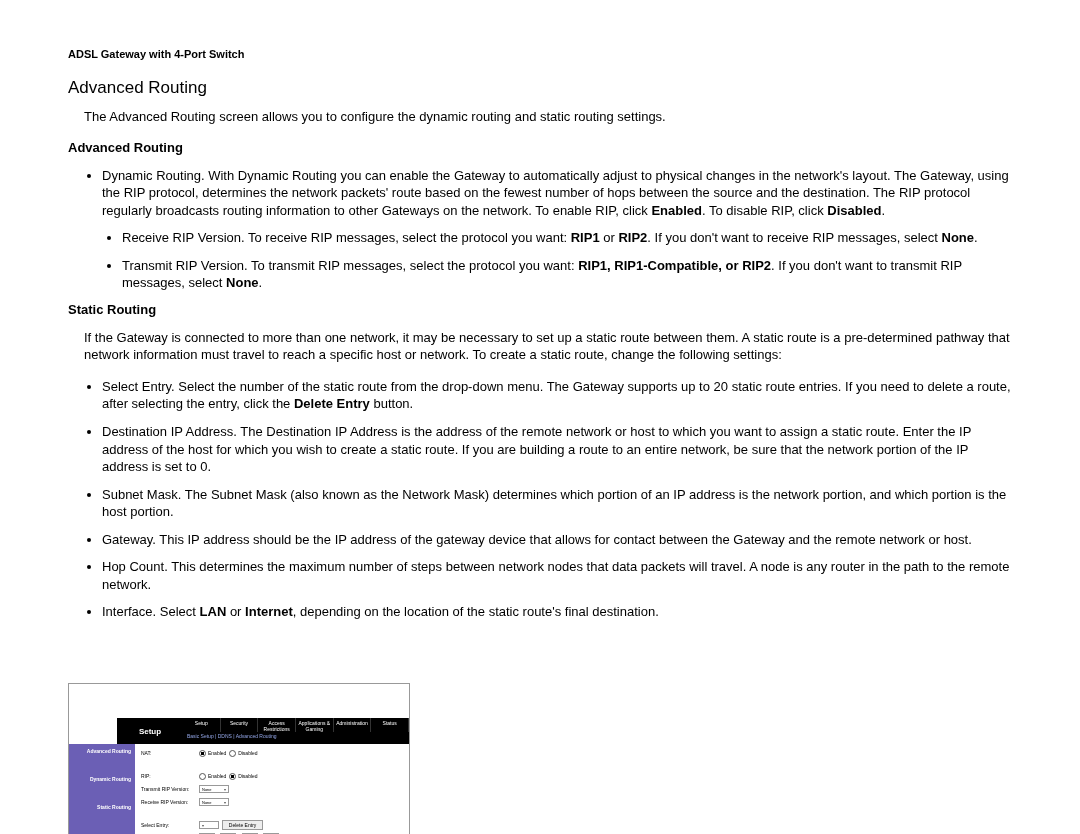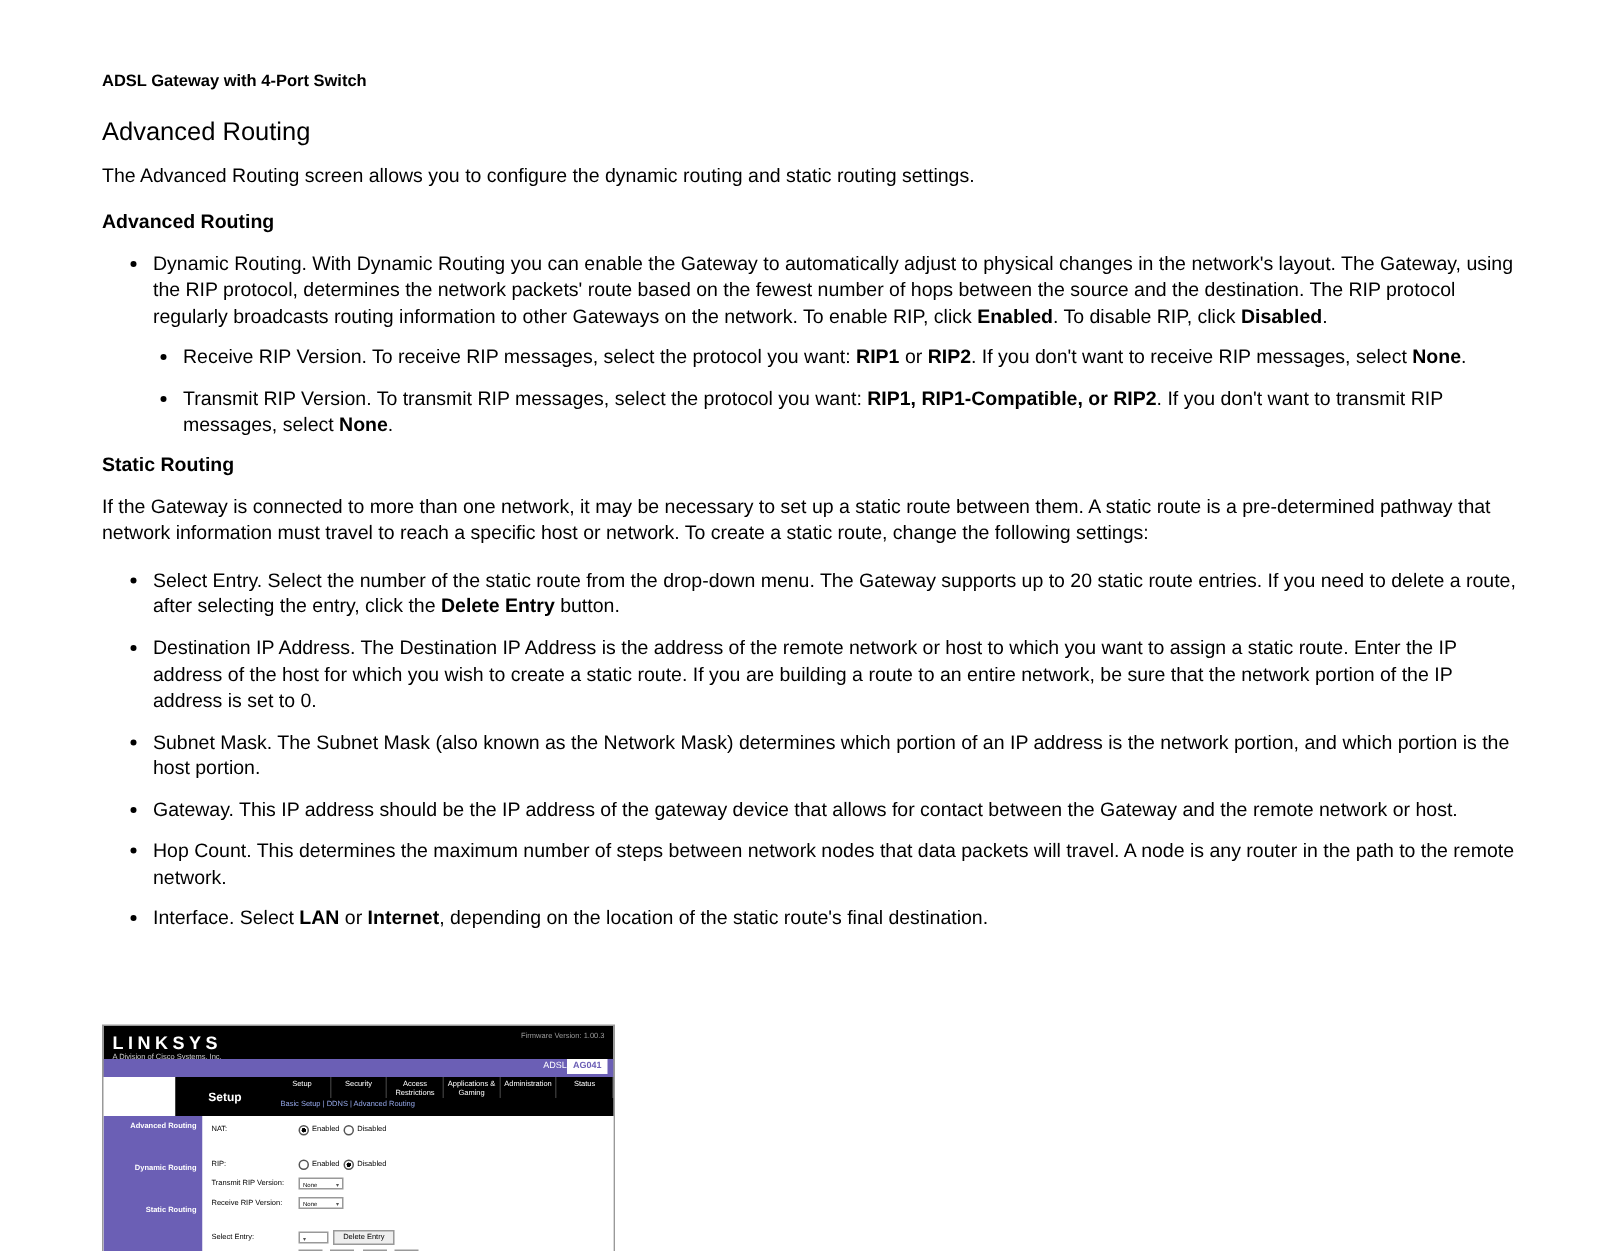--- a/index.html
+++ b/index.html
@@ -38,21 +38,21 @@
     flex: 1;
     padding-top: 0px;
   }
   .h1 {
     font-size: 17px;
     font-weight: normal;
     margin: 0 0 10px 0;
   }
   .intro {
     font-size: 13px;
-    margin: 0 0 14px 0;
+    margin: 0 0 14px 16px;
     line-height: 1.35;
   }
   .h2 {
     font-size: 13px;
     font-weight: bold;
     margin: 0 0 12px 0;
   }
   ul.bullets {
     list-style: disc;
     padding-left: 34px;
@@ -377,27 +377,20 @@
         <li>Hop Count. This determines the maximum number of steps between network nodes that data packets will travel. A node is any router in the path to the remote network.</li>
         <li>
           <span>Interface. Select </span><b>LAN</b><span> or </span><b>Internet</b><span>, depending on the location of the static route's final destination.</span>
         </li>
       </ul>
     </div>
 
     <div class="right">
       <div class="figure-wrap">
         <div class="fig-img">
-          <div class="lk-top">
-            <div class="lk-logo">LINKSYS</div>
-            <div class="lk-sub">A Division of Cisco Systems, Inc.</div>
-            <div class="lk-top-right">Firmware Version: 1.00.3</div>
-            <div class="lk-banner"><span>ADSL Gateway</span></div>
-            <div class="lk-banner-white">AG041</div>
-          </div>
           <div class="lk-tabs">
             <div class="lk-tab-left">Setup</div>
             <div class="lk-tab-row">
               <div class="lk-tab-top">
                 <div>Setup</div>
                 <div>Security</div>
                 <div>Access Restrictions</div>
                 <div>Applications &amp; Gaming</div>
                 <div>Administration</div>
                 <div>Status</div>

